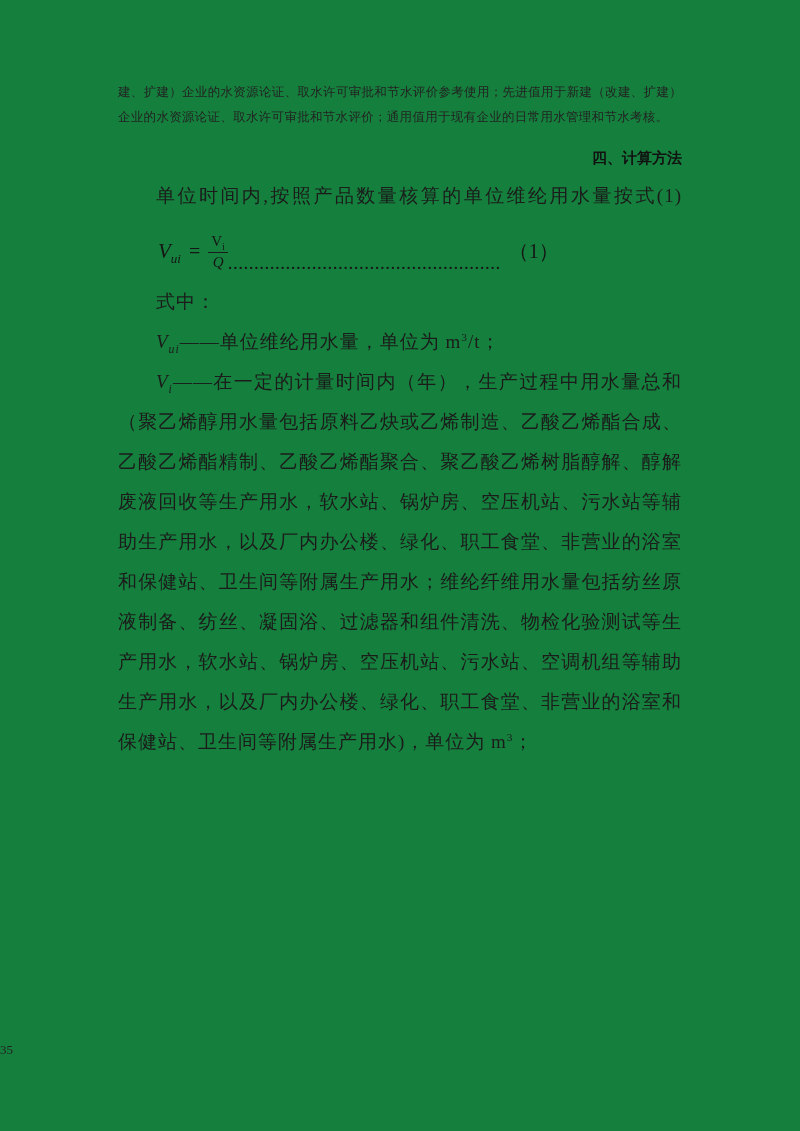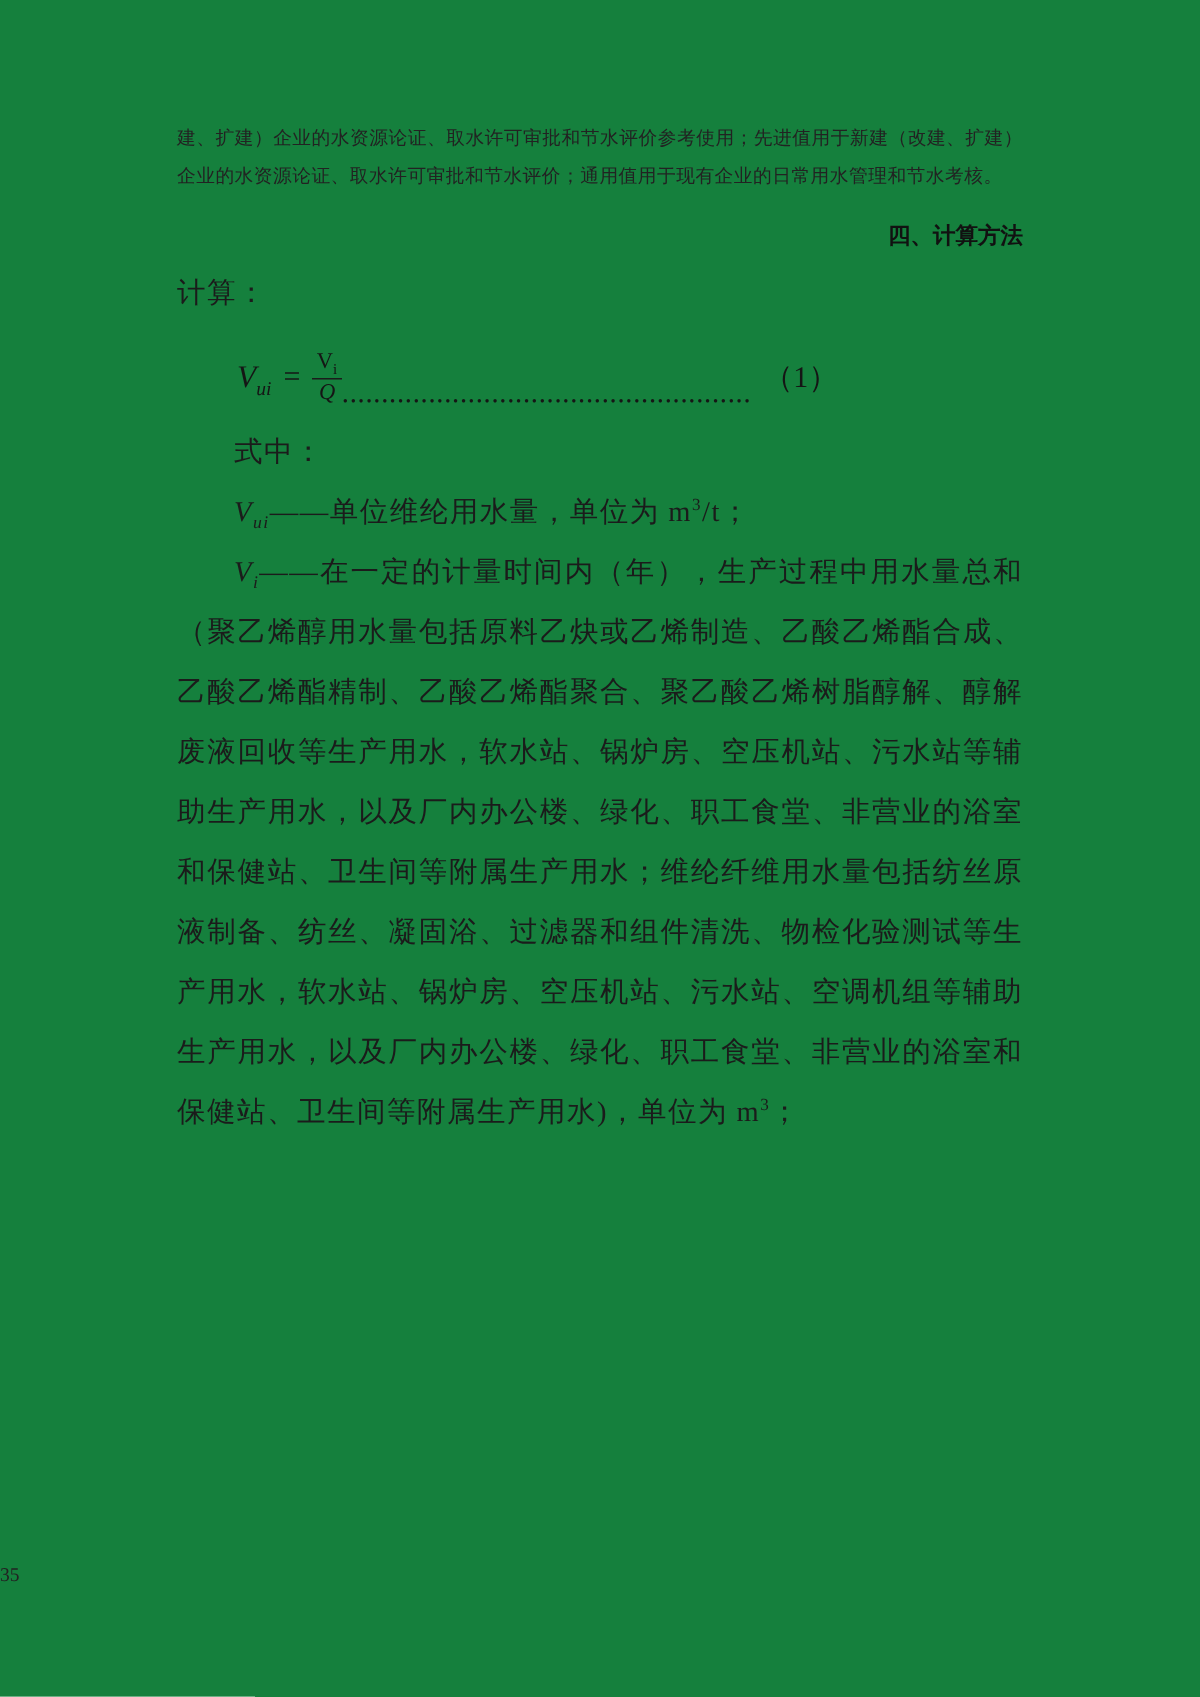--- a/index.html
+++ b/index.html
@@ -109,21 +109,21 @@
 <body>
 
 <div class="page">
   <div class="content">
 
     <p class="intro">建、扩建）企业的水资源论证、取水许可审批和节水评价参考使用；先进值用于新建（改建、扩建）企业的水资源论证、取水许可审批和节水评价；通用值用于现有企业的日常用水管理和节水考核。</p>
 
     <div class="heading">四、计算方法</div>
 
     <p class="body">
-        <span class="line-rest">计算：</span>
+        <span class="line-full">单位时间内,按照产品数量核算的单位维纶用水量按式(1)</span>
       </p>
 
     <div class="formula">
       <span class="lhs"><span>V</span><sub>ui</sub></span>
       <span class="eq">=</span>
       <span class="frac">
         <span class="num"><span>V</span><sub>i</sub></span>
         <span class="den">Q</span>
       </span>
       <span class="dots">....................................................</span>

